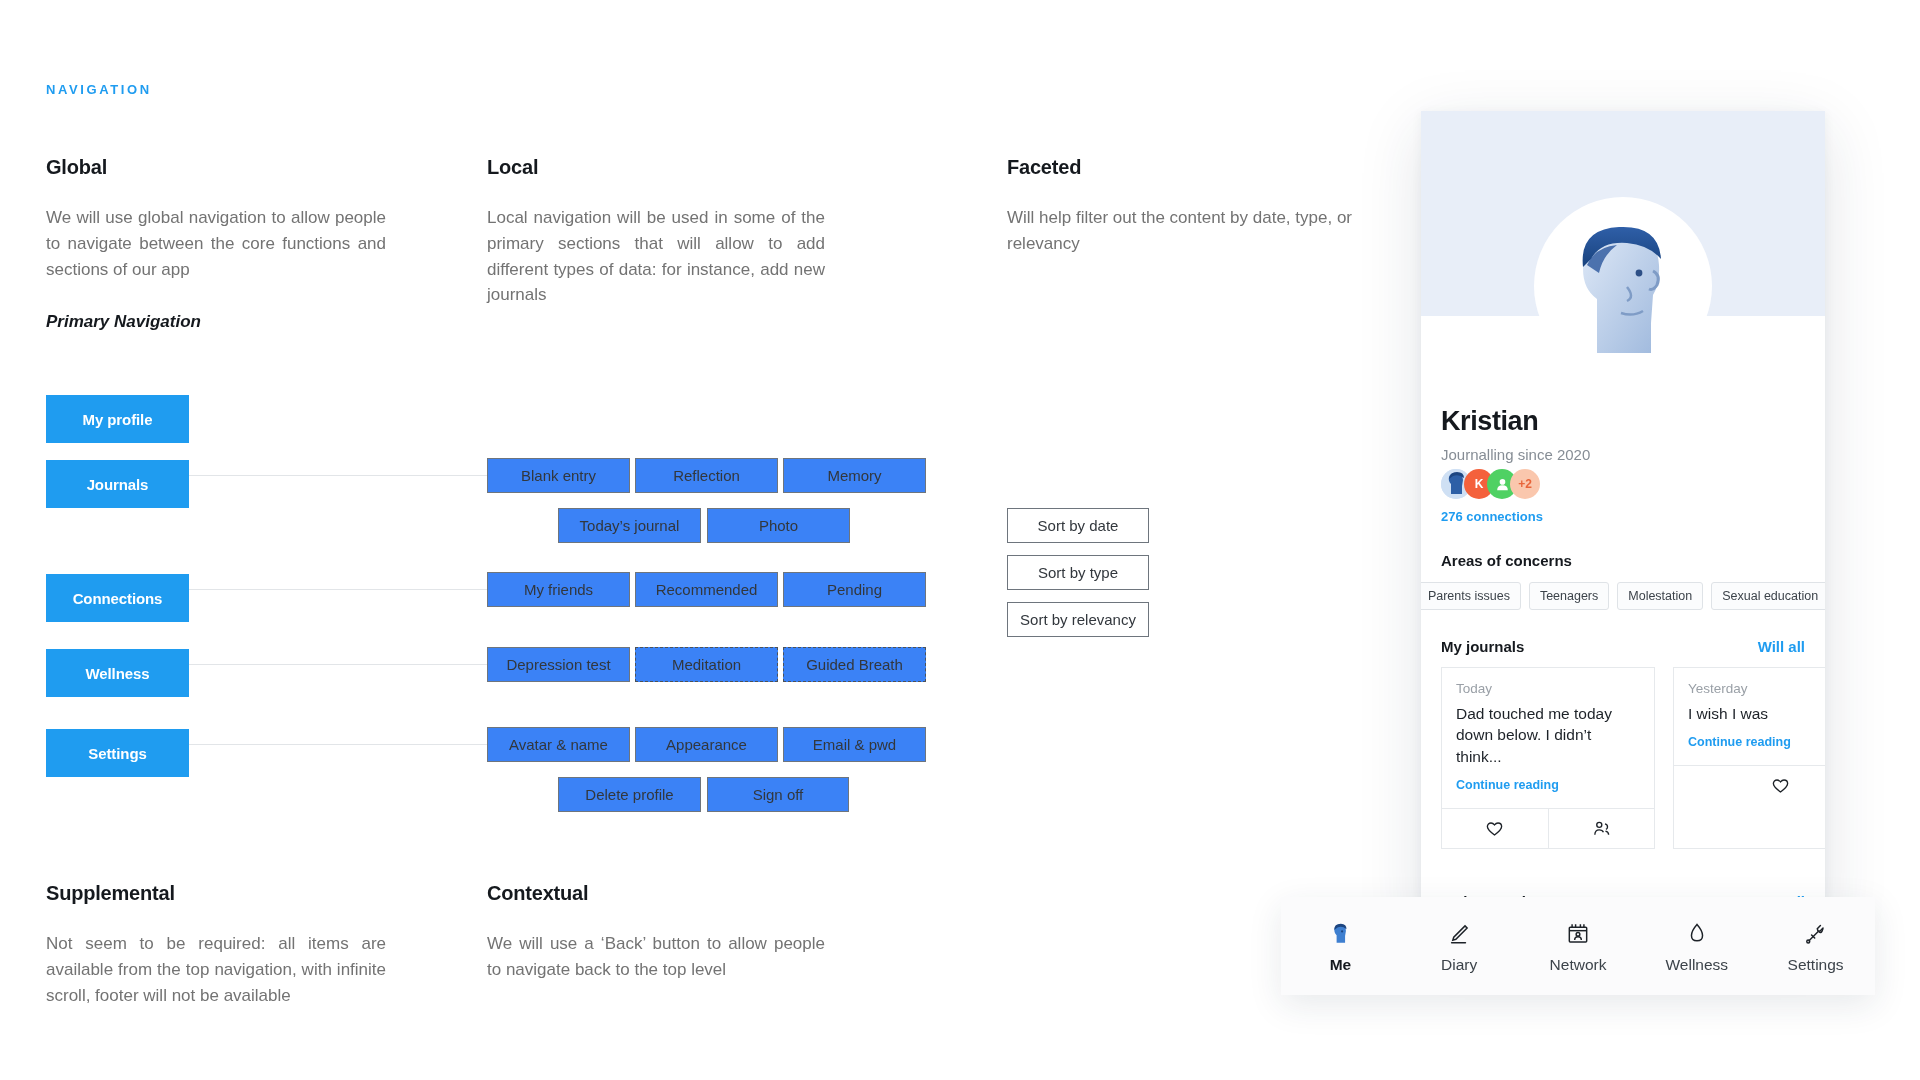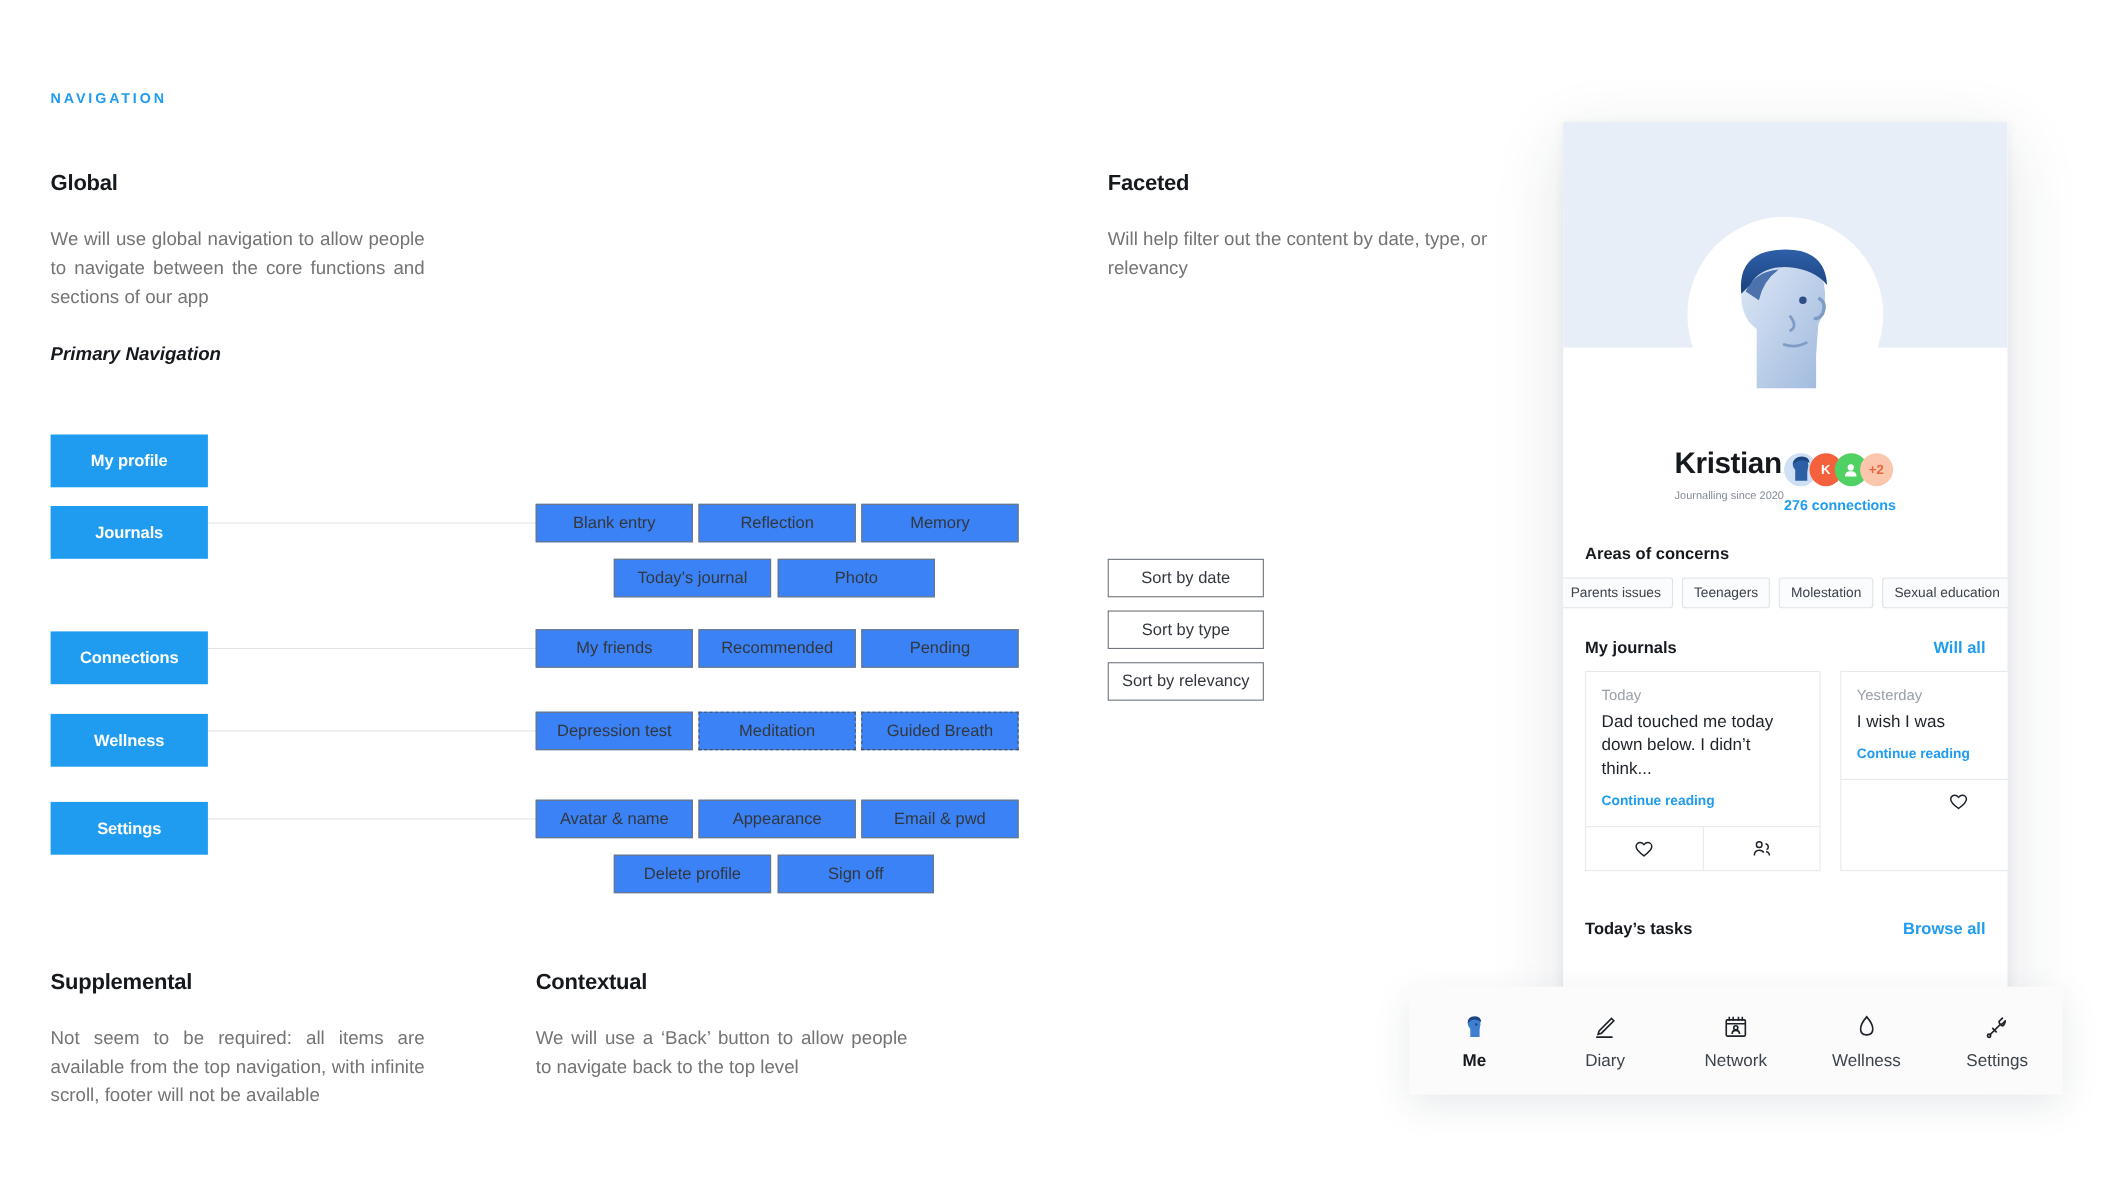--- a/index.html
+++ b/index.html
@@ -91,23 +91,24 @@
   .avatar-face {
     position: absolute; left: 50%; transform: translateX(-50%);
     top: 92px; width: 168px; height: 168px;
     border-radius: 50%; overflow: hidden;
   }
   .phone-body { position: relative; padding: 0 20px; }
 
   .name-row {
     display: flex; align-items: flex-start; justify-content: center;
     padding-top: 90px;
+    flex-direction: column;
   }
   .p-name { font-size: 27px; font-weight: 700; color: #15191e; letter-spacing: -0.4px; }
-  .p-since { margin-top: 9px; font-size: 10px; color: #868d95; }
+  .p-since { margin-top: 9px; font-size: 15px; color: #868d95; }
   .conn-wrap { text-align: right; padding-top: 6px; }
   .conn-stack { display: flex; }
   .conn-stack .av {
     width: 30px; height: 30px; border-radius: 50%;
     display: flex; align-items: center; justify-content: center;
     font-size: 12px; font-weight: 700; color: #ffffff;
     margin-left: -7px; position: relative;
   }
   .conn-stack .av:first-child { margin-left: 0; }
   .conn-link {
@@ -169,20 +170,24 @@
 <div class="page">
 
   <div class="eyebrow">NAVIGATION</div>
 
   <div id="block-global">
     <div class="col-head">Global</div>
     <div class="col-body">We will use global navigation to allow people to navigate between the core functions and sections of our app</div>
     <div class="col-sub">Primary Navigation</div>
   </div>
 
+  <div id="block-local">
+    <div class="col-head">Local</div>
+    <div class="col-body">Local navigation will be used in some of the primary sections that will allow to add different types of data: for instance, add new journals</div>
+  </div>
 
   <div id="block-faceted">
     <div class="col-head">Faceted</div>
     <div class="col-body">Will help filter out the content by date, type, or relevancy</div>
   </div>
 
   <div id="block-supp">
     <div class="col-head">Supplemental</div>
     <div class="col-body">Not seem to be required: all items are available from the top navigation, with infinite scroll, footer will not be available</div>
   </div>

